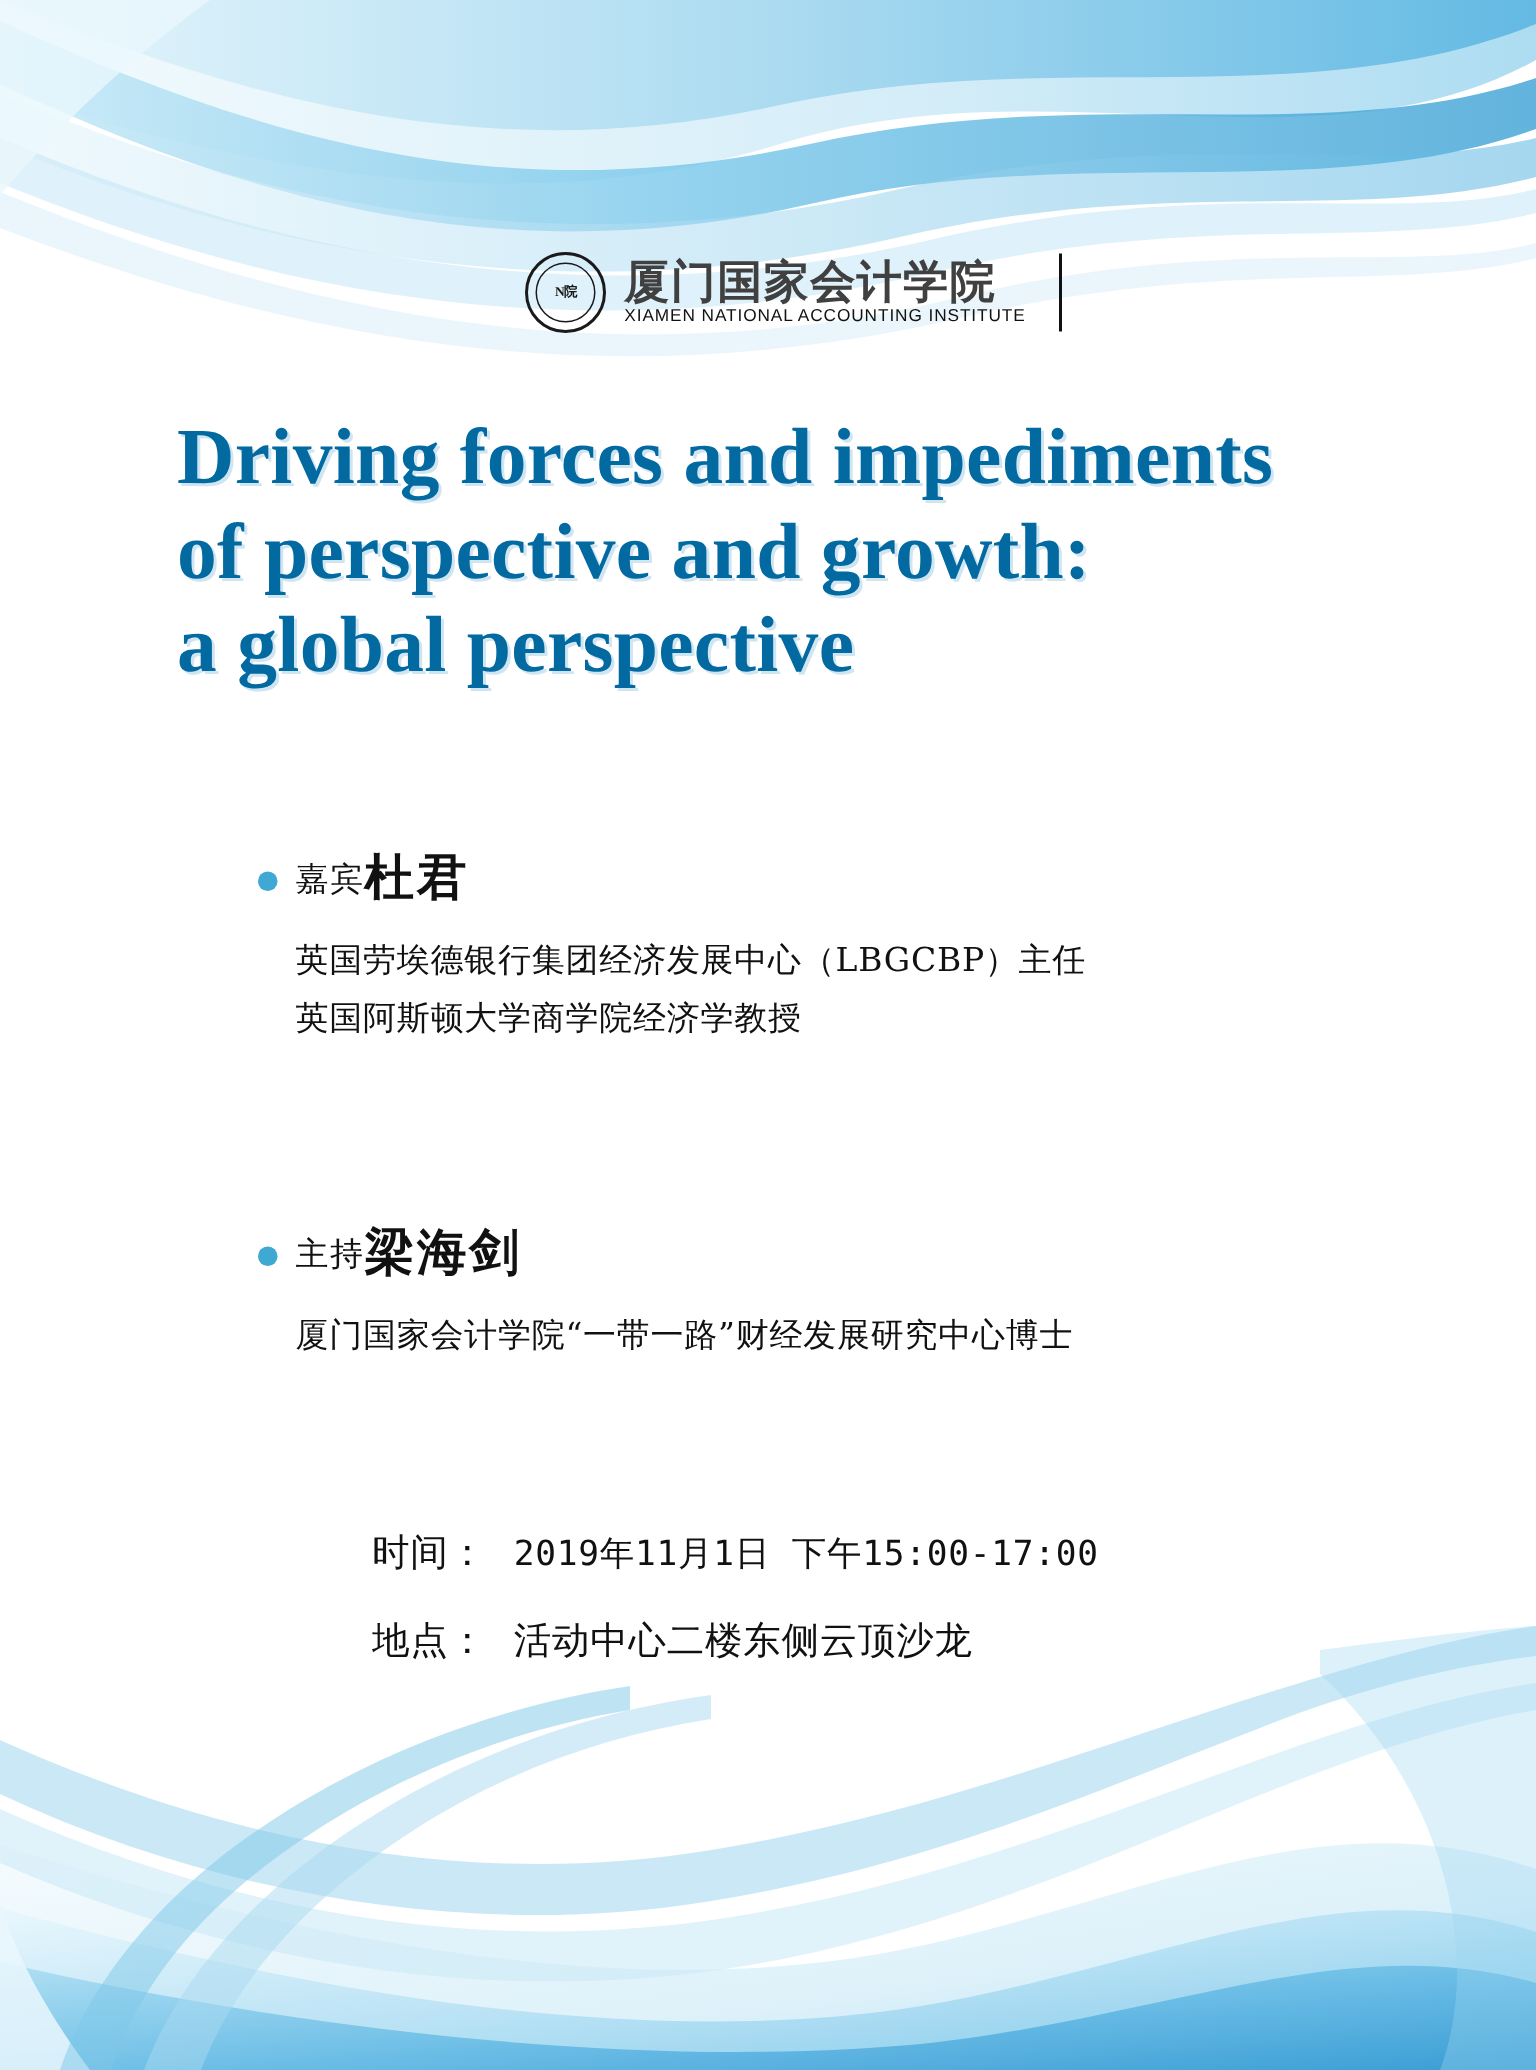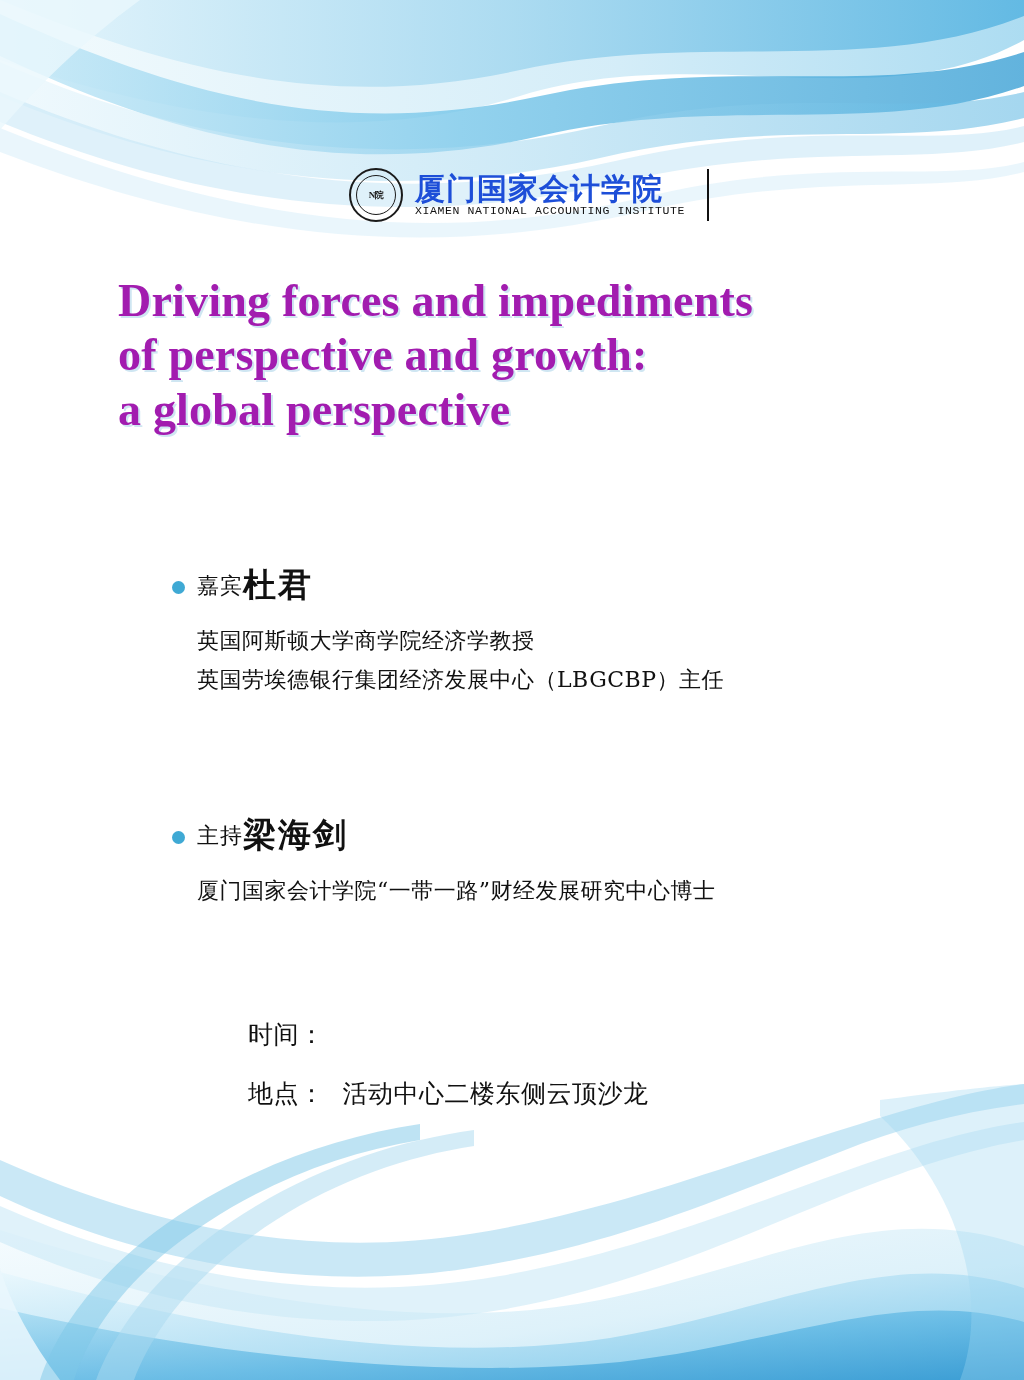--- a/index.html
+++ b/index.html
@@ -75,26 +75,26 @@
     letter-spacing: -0.5px;
     color: #1a1a1a;
     font-family: "Liberation Serif", serif;
     font-weight: bold;
   }
 
   .logo-cn {
     font-family: "DejaVu Sans", sans-serif;
     font-size: 30px;
     font-weight: bold;
-    color: #1d4ed8;
+    color: #404040;
     letter-spacing: 1px;
     line-height: 1.05;
   }
   .logo-en {
-    font-family: Liberation Mono, monospace;
+    font-family: Liberation Sans, sans-serif;
     font-size: 11.5px;
     letter-spacing: 0.6px;
     color: #111111;
     margin-top: 0;
   }
 
   .logo-divider {
     width: 2px;
     height: 52px;
     background: #111111;
@@ -125,23 +125,23 @@
   }
 
   
   .title {
     position: absolute;
     top: 274px;
     left: 118px;
     width: 860px;
     font-family: "Liberation Serif", serif;
     font-weight: bold;
-    font-size: 46px;
+    font-size: 53px;
     line-height: 1.18;
-    color: #a21caf;
+    color: #0369a1;
     text-shadow: 2px 2px 0 #cfe6f2;
     letter-spacing: 0.2px;
   }
 
   
   .person-block {
     position: absolute;
     left: 172px;
     width: 780px;
   }
@@ -290,39 +290,40 @@
     <div>a global perspective</div>
   </div>
 
   <div class="person-block" id="guest-block">
     <div class="person-head">
       <div class="bullet"></div>
       <span class="role">嘉宾</span>
       <span class="pname">杜君</span>
     </div>
     <div class="person-lines">
+      <div class="pline">英国劳埃德银行集团经济发展中心（LBGCBP）主任</div>
       <div class="pline">英国阿斯顿大学商学院经济学教授</div>
-      <div class="pline">英国劳埃德银行集团经济发展中心（LBGCBP）主任</div>
     </div>
   </div>
 
   <div class="person-block" id="host-block">
     <div class="person-head">
       <div class="bullet"></div>
       <span class="role">主持</span>
       <span class="pname">梁海剑</span>
     </div>
     <div class="person-lines">
       <div class="pline">厦门国家会计学院“一带一路”财经发展研究中心博士</div>
     </div>
   </div>
 
   <div class="meta">
     <div class="meta-row">
       <span class="meta-label">时间：</span>
+      <span class="meta-value">2019年11月1日 下午15:00-17:00</span>
     </div>
     <div class="meta-row">
       <span class="meta-label">地点：</span>
       <span class="meta-value cjk">活动中心二楼东侧云顶沙龙</span>
     </div>
   </div>
 
 </div>
 
 </body></html>

